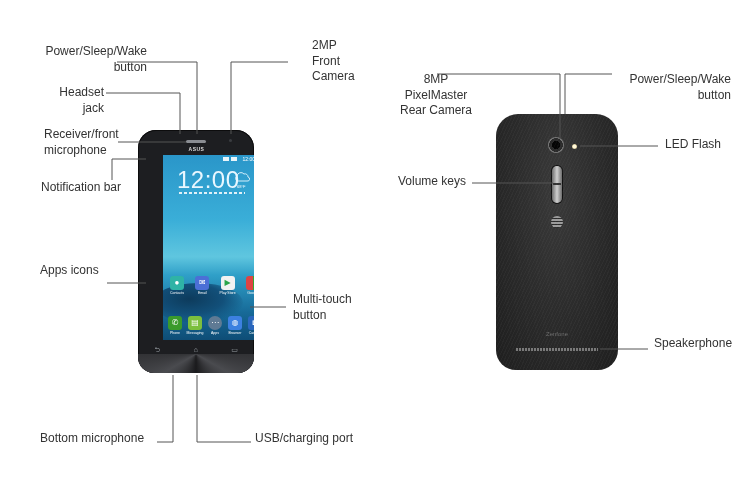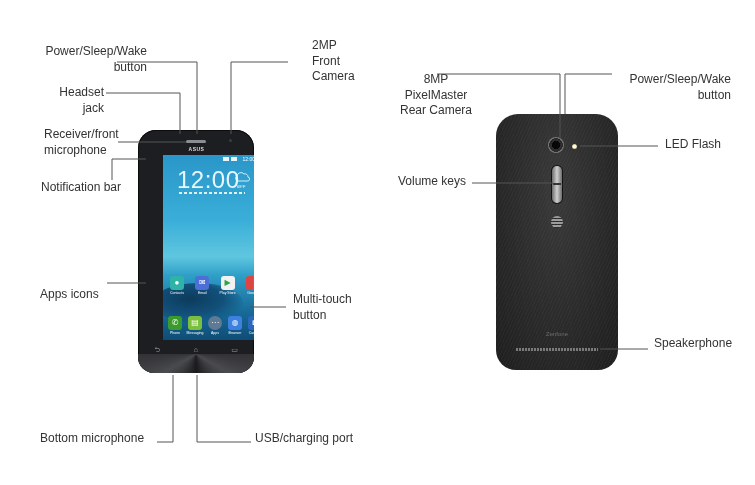--- a/index.html
+++ b/index.html
@@ -167,21 +167,21 @@
 </div>
 <div class="label center" style="left:40px;top:85px;width:64px;">
   <span>Headset</span>
   <span>jack</span>
 </div>
 <div class="label" style="left:44px;top:127px;">
   <span>Receiver/front</span>
   <span>microphone</span>
 </div>
 <div class="label" style="left:41px;top:180px;">Notification bar</div>
-<div class="label" style="left:40px;top:287px;">Apps icons</div>
+<div class="label" style="left:40px;top:263px;">Apps icons</div>
 <div class="label" style="left:293px;top:292px;">
   <span>Multi-touch</span>
   <span>button</span>
 </div>
 <div class="label" style="left:40px;top:431px;">Bottom microphone</div>
 <div class="label" style="left:255px;top:431px;">USB/charging port</div>
 
 <div class="label" style="left:400px;top:72px;text-align:center;">
   <span>8MP</span>
   <span>PixelMaster</span>

